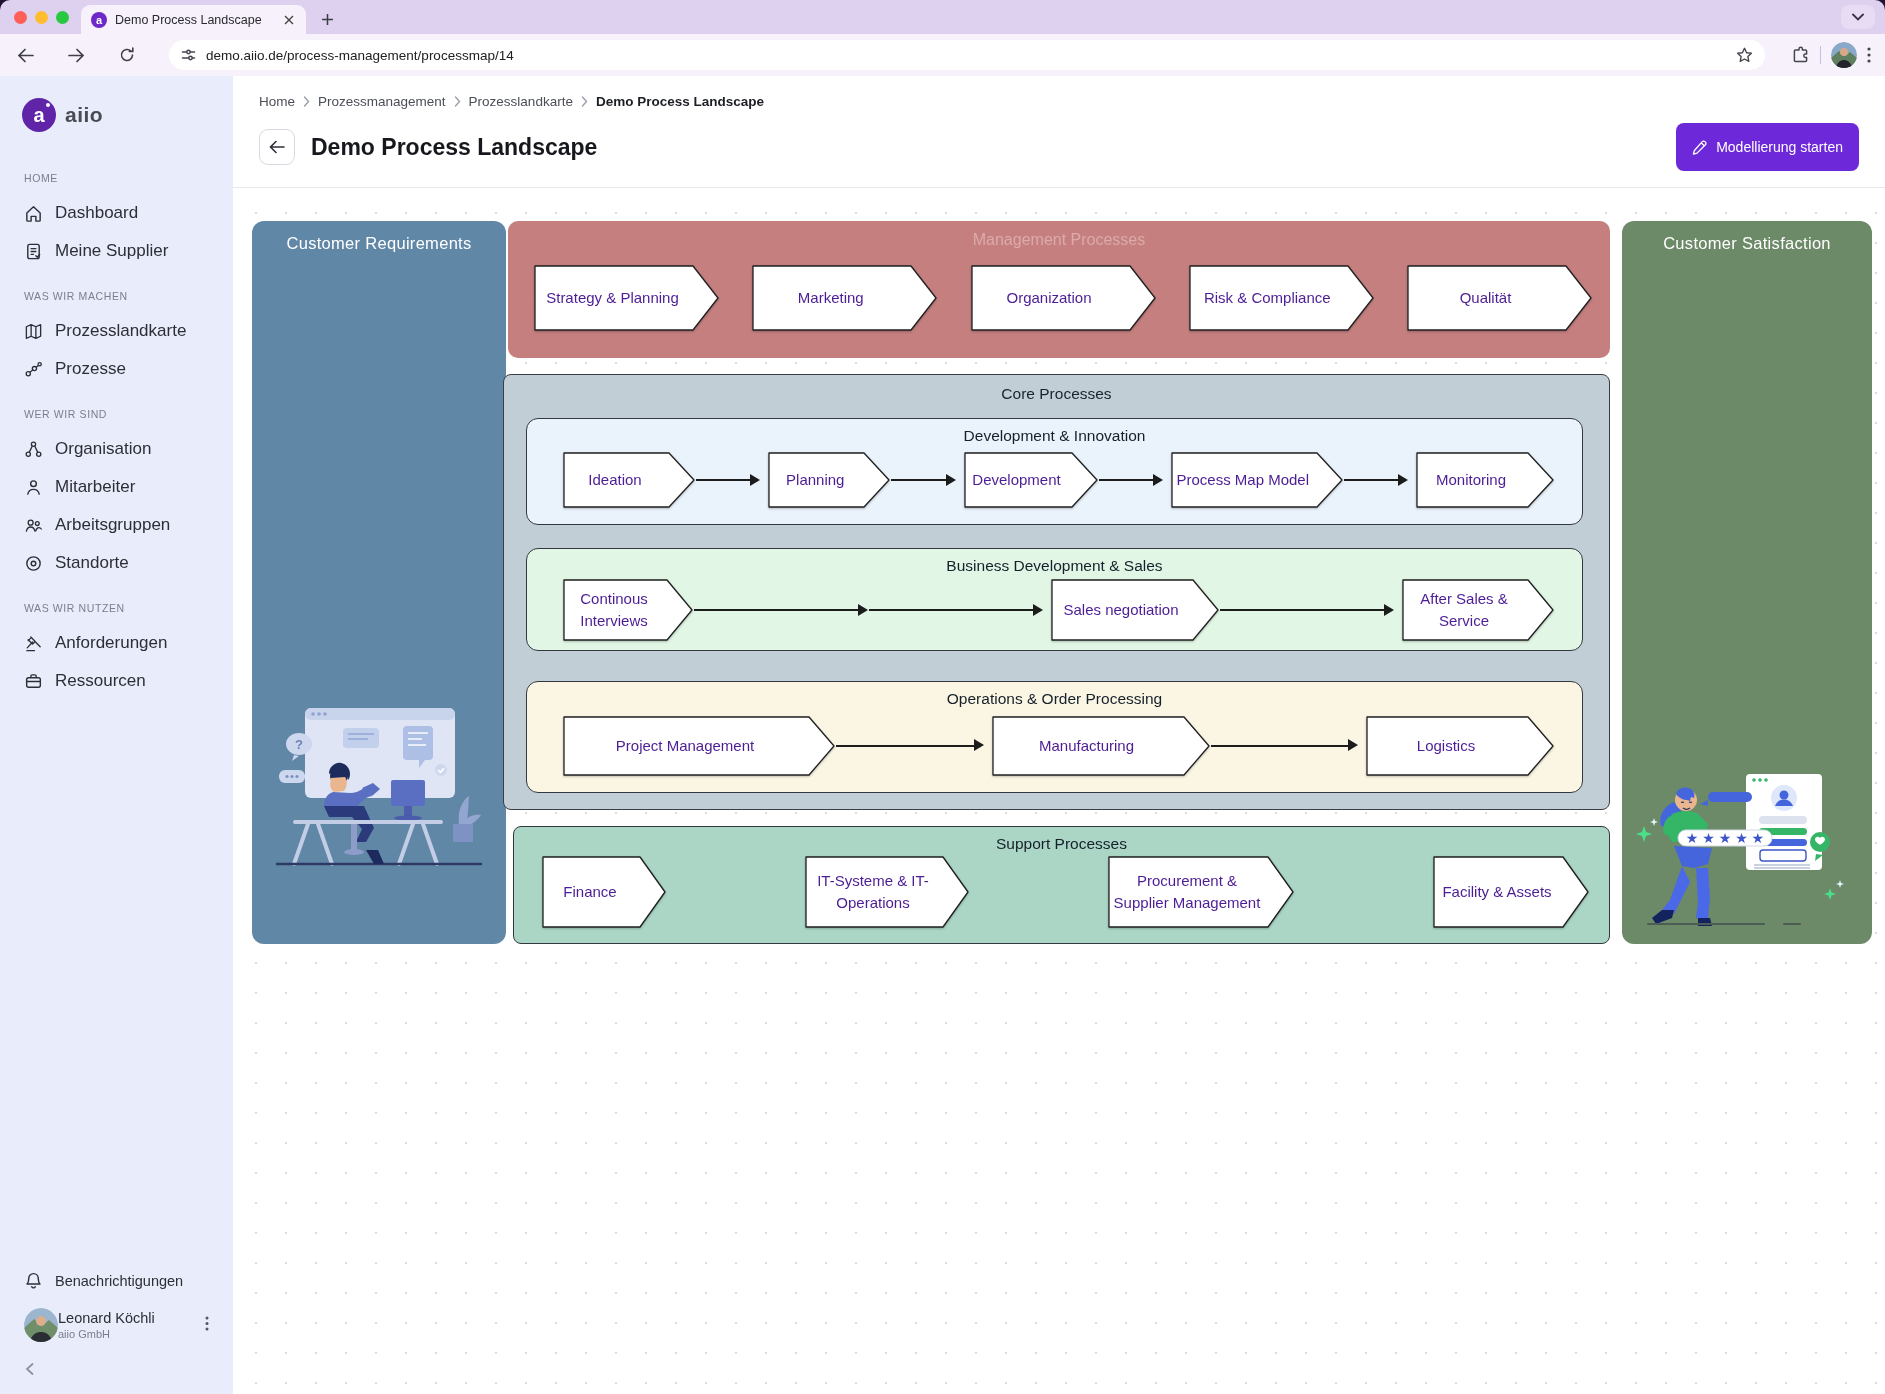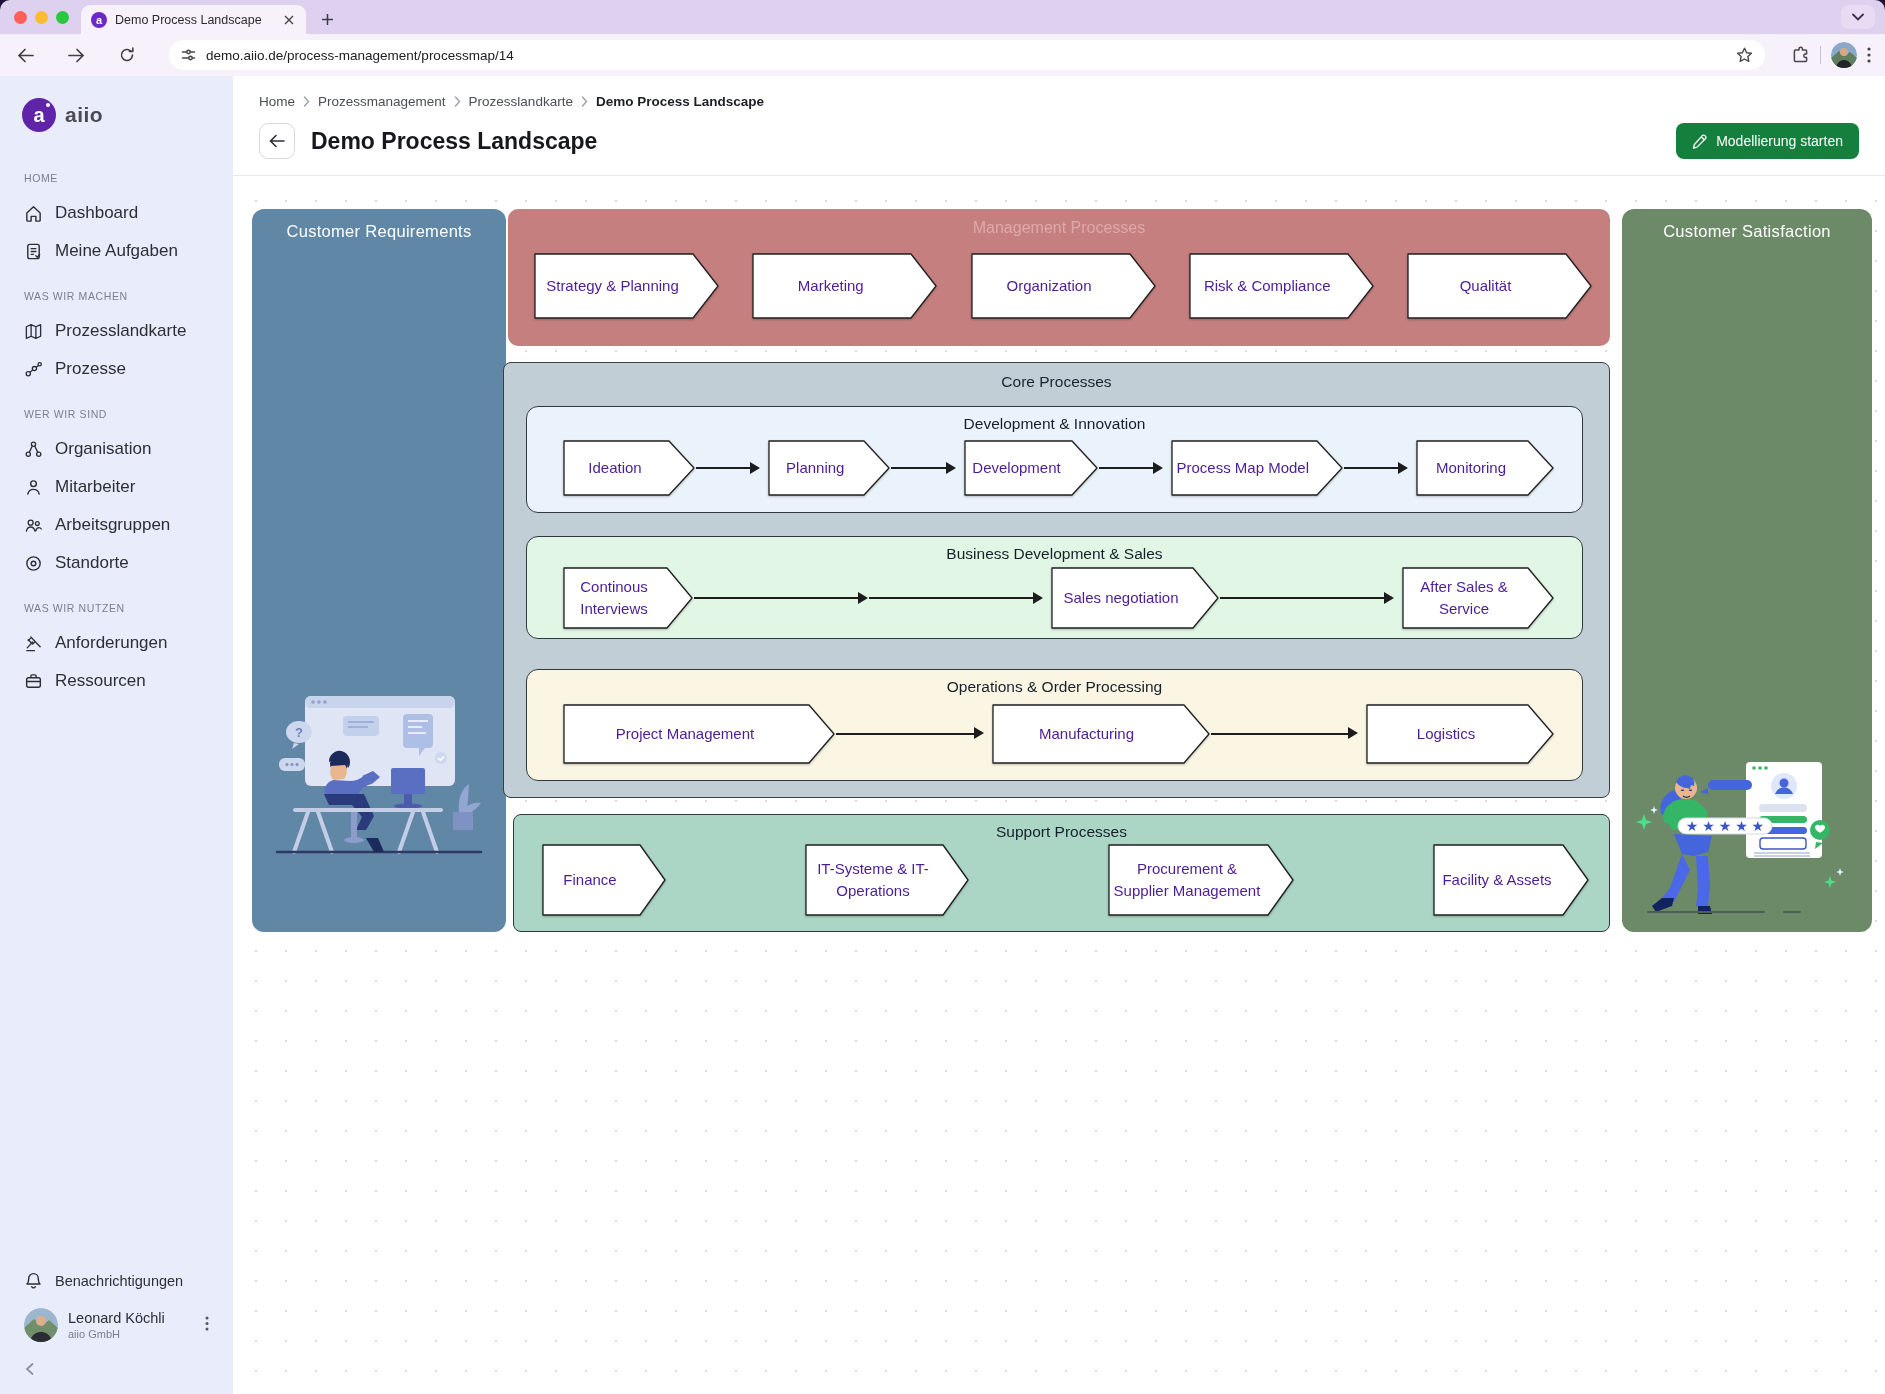--- a/index.html
+++ b/index.html
@@ -31,38 +31,38 @@
   .logo-row { display:flex; align-items:center; gap:9px; padding:0 22px; margin-bottom:26px; }
   .logo-mark { width:34px; height:34px; border-radius:50%; background:#5f24a8; color:#fff; display:flex; align-items:center; justify-content:center; font-size:20px; font-weight:bold; position:relative; }
   .logo-mark i { position:absolute; top:5px; right:6px; width:4px; height:4px; background:#fff; border-radius:50%; }
   .logo-text { font-size:21px; font-weight:bold; color:#4a4a52; letter-spacing:.5px; }
   .side-section { padding:0 22px; margin-bottom:6px; }
   .side-header { font-size:10.5px; letter-spacing:.6px; color:#7a7f8c; margin:14px 0 10px 2px; }
   .side-item { display:flex; align-items:center; gap:12px; padding:9px 2px; font-size:17px; color:#2d2f36; border-radius:8px; cursor:pointer; }
   .side-item svg { flex:none; }
   .side-bottom { margin-top:auto; padding:0 22px; }
   .notif-row { display:flex; align-items:center; gap:12px; font-size:14.5px; color:#2d2f36; padding:8px 2px; }
-  .user-row { display:flex; align-items:center; gap:10px; padding:10px 2px 6px; position:relative; }
+  .user-row { display:flex; align-items:center; padding:10px 2px 6px; position:relative; }
   .user-av { width:34px; height:34px; border-radius:50%; overflow:hidden; flex:none; }
   .user-name { font-size:14.5px; color:#2d2f36; }
   .user-org { font-size:11px; color:#7a7f8c; margin-top:2px; }
   .user-kebab { margin-left:auto; color:#55565e; font-size:14px; letter-spacing:0; }
   .collapse-chevron { padding:14px 2px 4px; color:#8a8f9a; }
 
   
   .main { flex:1; position:relative; background:#fff; display:flex; flex-direction:column; }
   .content-header { padding:18px 26px 0 26px; background:#fff; }
   .breadcrumb { display:flex; align-items:center; gap:8px; font-size:13.5px; color:#4c4f58; }
   .crumb { cursor:pointer; }
   .crumb.current { font-weight:bold; color:#1d1f26; cursor:default; }
   .crumb-sep { display:flex; color:#9aa0ab; }
   .title-row { display:flex; align-items:center; gap:16px; margin:14px 0 16px; }
   .back-btn { width:36px; height:36px; background:#fff; border:1px solid #d8d9e0; border-radius:9px; display:flex; align-items:center; justify-content:center; cursor:pointer; color:#2d2f36; }
   .page-title { font-size:23px; font-weight:bold; color:#17181d; }
-  .primary-btn { margin-left:auto; background:#15803d; color:#fff; border:none; border-radius:8px; height:36px; padding:0 16px; font-size:14px; display:flex; align-items:center; gap:9px; cursor:pointer; font-family:inherit; }
+  .primary-btn { margin-left:auto; background:#6d28d9; color:#fff; border:none; border-radius:8px; height:48px; padding:0 16px; font-size:14px; display:flex; align-items:center; gap:9px; cursor:pointer; font-family:inherit; }
   .header-divider { height:1px; background:#e7e8ee; }
 
   .canvas { flex:1; position:relative; background-color:#ffffff;
     background-image: radial-gradient(#dcdcdc 1.3px, transparent 1.4px);
     background-size: 30px 30px; background-position: 8px 10px; }
 
   
   .col-box { position:absolute; border-radius:12px; }
   .col-title { text-align:center; color:#fff; font-size:16.5px; letter-spacing:.3px; padding-top:13px; }
   .left-col { left:19px; top:33px; width:254px; height:723px; background:#6187a7; }
@@ -194,21 +194,21 @@
               <path d="M3 9.5l7-6.5 7 6.5V17a1 1 0 0 1-1 1h-3.5v-5h-5v5H4a1 1 0 0 1-1-1z" fill="none" stroke="#2d2f36" stroke-width="1.5" stroke-linejoin="round"></path>
             </svg>
           <span>Dashboard</span>
         </div>
         <div class="side-item">
           <svg width="19" height="19" viewBox="0 0 20 20">
               <rect x="4" y="2.5" width="12" height="15" rx="2" fill="none" stroke="#2d2f36" stroke-width="1.5"></rect>
               <path d="M7.5 7h5M7.5 10h5M7.5 13h2.5" stroke="#2d2f36" stroke-width="1.4" stroke-linecap="round"></path>
               <path d="M12.5 14.5l1.5 1.5 2.5-2.8" fill="none" stroke="#2d2f36" stroke-width="1.4" stroke-linecap="round"></path>
             </svg>
-          <span>Meine Aufgaben</span>
+          <span>Meine Supplier</span>
         </div>
       </div>
 
       <div class="side-section">
         <div class="side-header">WAS WIR MACHEN</div>
         <div class="side-item">
           <svg width="19" height="19" viewBox="0 0 20 20">
               <path d="M2.5 5l5-2.2L12.5 5l5-2.2v12.2l-5 2.2L7.5 15l-5 2.2zM7.5 2.8V15M12.5 5v12.2" fill="none" stroke="#2d2f36" stroke-width="1.4" stroke-linejoin="round"></path>
             </svg>
           <span>Prozesslandkarte</span>

